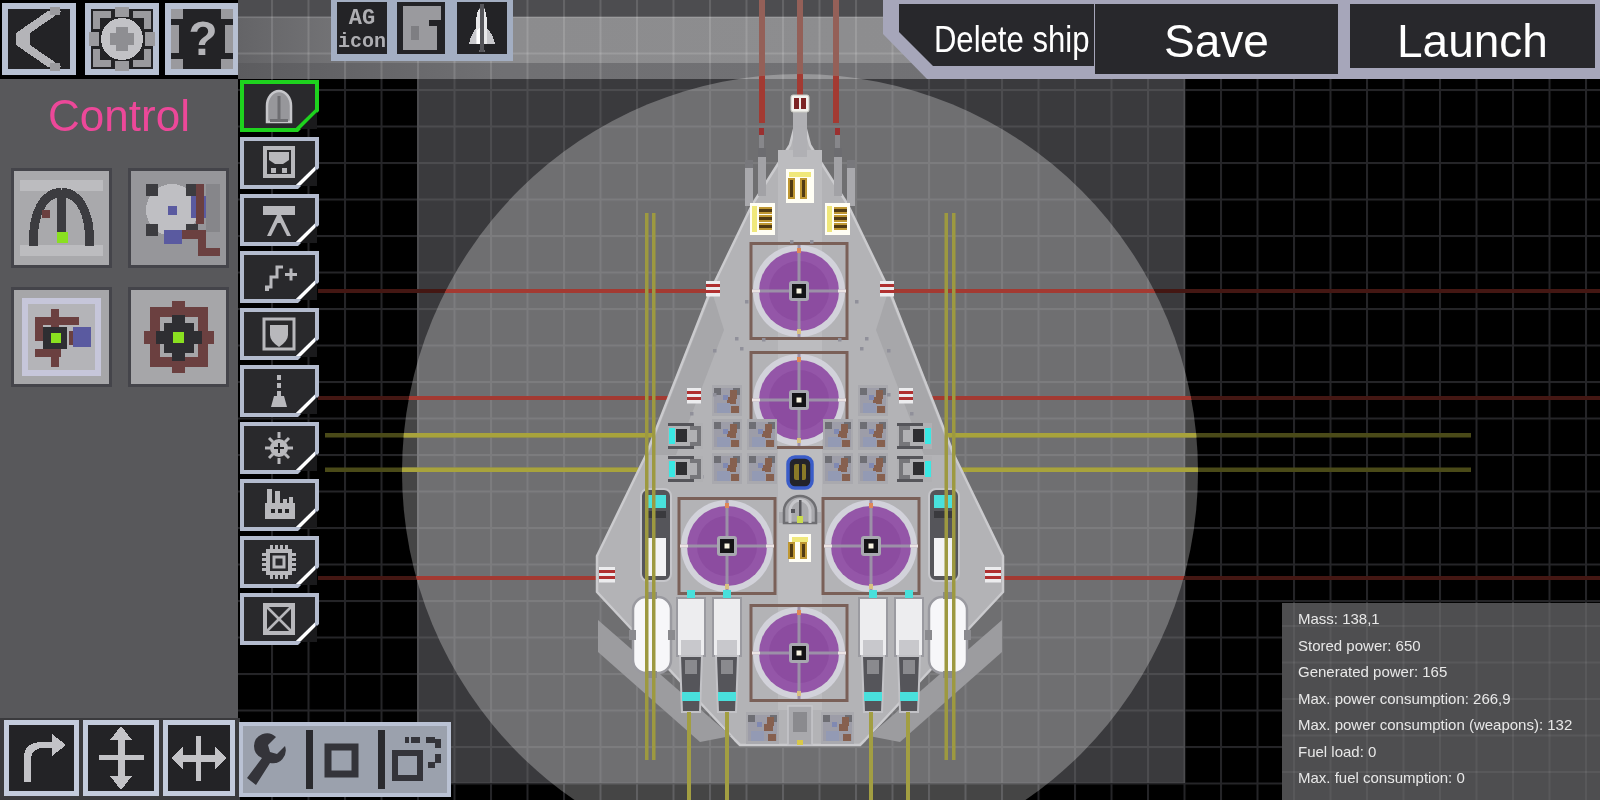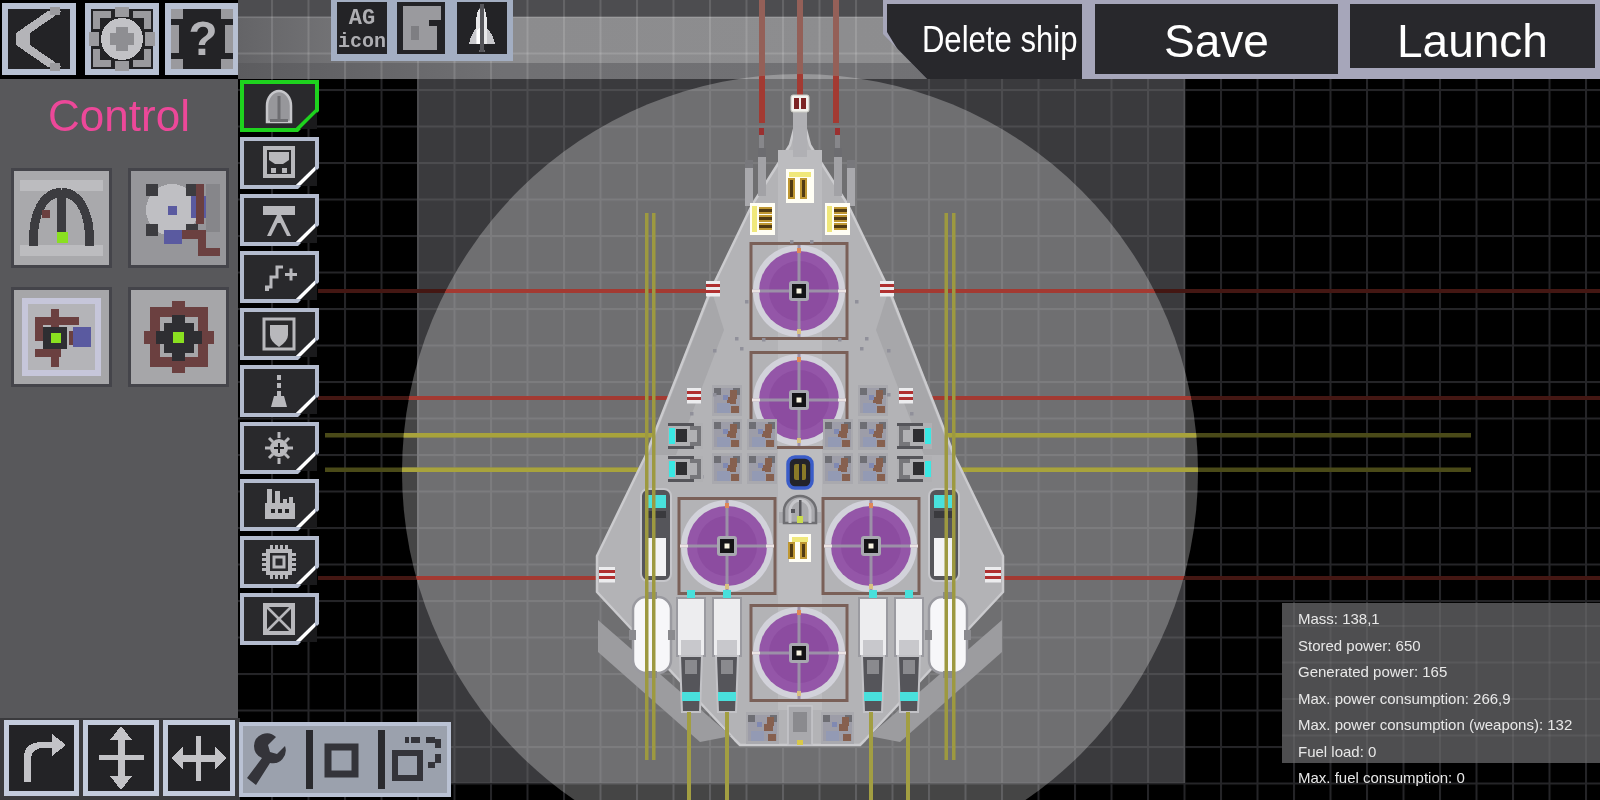--- a/index.html
+++ b/index.html
@@ -445,21 +445,21 @@
     <rect x="652" y="213" width="3.5" height="547" fill="#9d9940"></rect>
     <rect x="944.5" y="213" width="3.5" height="547" fill="#9d9940"></rect>
     <rect x="952" y="213" width="3.5" height="547" fill="#9d9940"></rect>
     <rect x="687" y="712" width="4" height="88" fill="#a29e42"></rect>
     <rect x="725" y="712" width="4" height="88" fill="#a29e42"></rect>
     <rect x="869" y="712" width="4" height="88" fill="#a29e42"></rect>
     <rect x="906" y="712" width="4" height="88" fill="#a29e42"></rect>
   </g>
 </svg>
 
-<div class="abs" style="left:1282px;top:603px;width:318px;height:160px;background:#4e4e50;
+<div class="abs" style="left:1282px;top:603px;width:318px;height:197px;background:#4e4e50;
      color:#e8e8e8;background-image:linear-gradient(rgba(255,255,255,0.06) 2px,transparent 2px),linear-gradient(90deg,rgba(255,255,255,0.06) 2px,transparent 2px);background-size:36.5px 36.5px;background-position:11px 22px;font-size:15px;line-height:26.5px;padding:3px 0 4px 16px;box-sizing:border-box;">
   Mass: 138,1<br>
   Stored power: 650<br>
   Generated power: 165<br>
   Max. power consumption: 266,9<br>
   Max. power consumption (weapons): 132<br>
   Fuel load: 0<br>
   Max. fuel consumption: 0
 </div>
 
@@ -604,21 +604,21 @@
     <path d="M145,44 L145,28 Q140,34 138,44 Z" fill="#c8c8cc"></path>
     <path d="M156,44 L156,28 Q162,34 164,44 Z" fill="#c8c8cc"></path>
     <rect x="140" y="44" width="24" height="6" fill="#232326"></rect>
     <path d="M146,30 L146,44 L152,44 L152,26 Z" fill="#fff"></path>
     <rect x="149" y="4" width="4" height="48" fill="#55555a"></rect>
   </g>
 </svg></div>
 
 <div class="abs" style="left:883px;top:0;width:717px;height:79px;background:#a6a6ba;
      clip-path:polygon(0 0,100% 0,100% 100%,44px 100%,0 34px);">
-  <div class="abs" style="left:4px;top:4px;width:195px;height:84px;background:#28282c;
+  <div class="abs" style="left:16px;top:4px;width:195px;height:62px;background:#28282c;
        clip-path:polygon(0 0,100% 0,100% 100%,34px 100%,0 28px);
        color:#fff;font-size:37px;text-align:center;line-height:71px;">
     <span style="display:inline-block;transform:scaleX(0.84) translateX(18px);transform-origin:50% 50%;">Delete ship</span></div>
   <div class="abs" style="left:212px;top:4px;width:243px;height:70px;background:#28282c;
        color:#fff;font-size:46px;text-align:center;line-height:74px;">Save</div>
   <div class="abs" style="left:467px;top:4px;width:245px;height:64px;background:#28282c;
        color:#fff;font-size:46px;text-align:center;line-height:74px;">Launch</div>
 </div>
 
 <div class="abs" style="left:240px;top:80px;">

